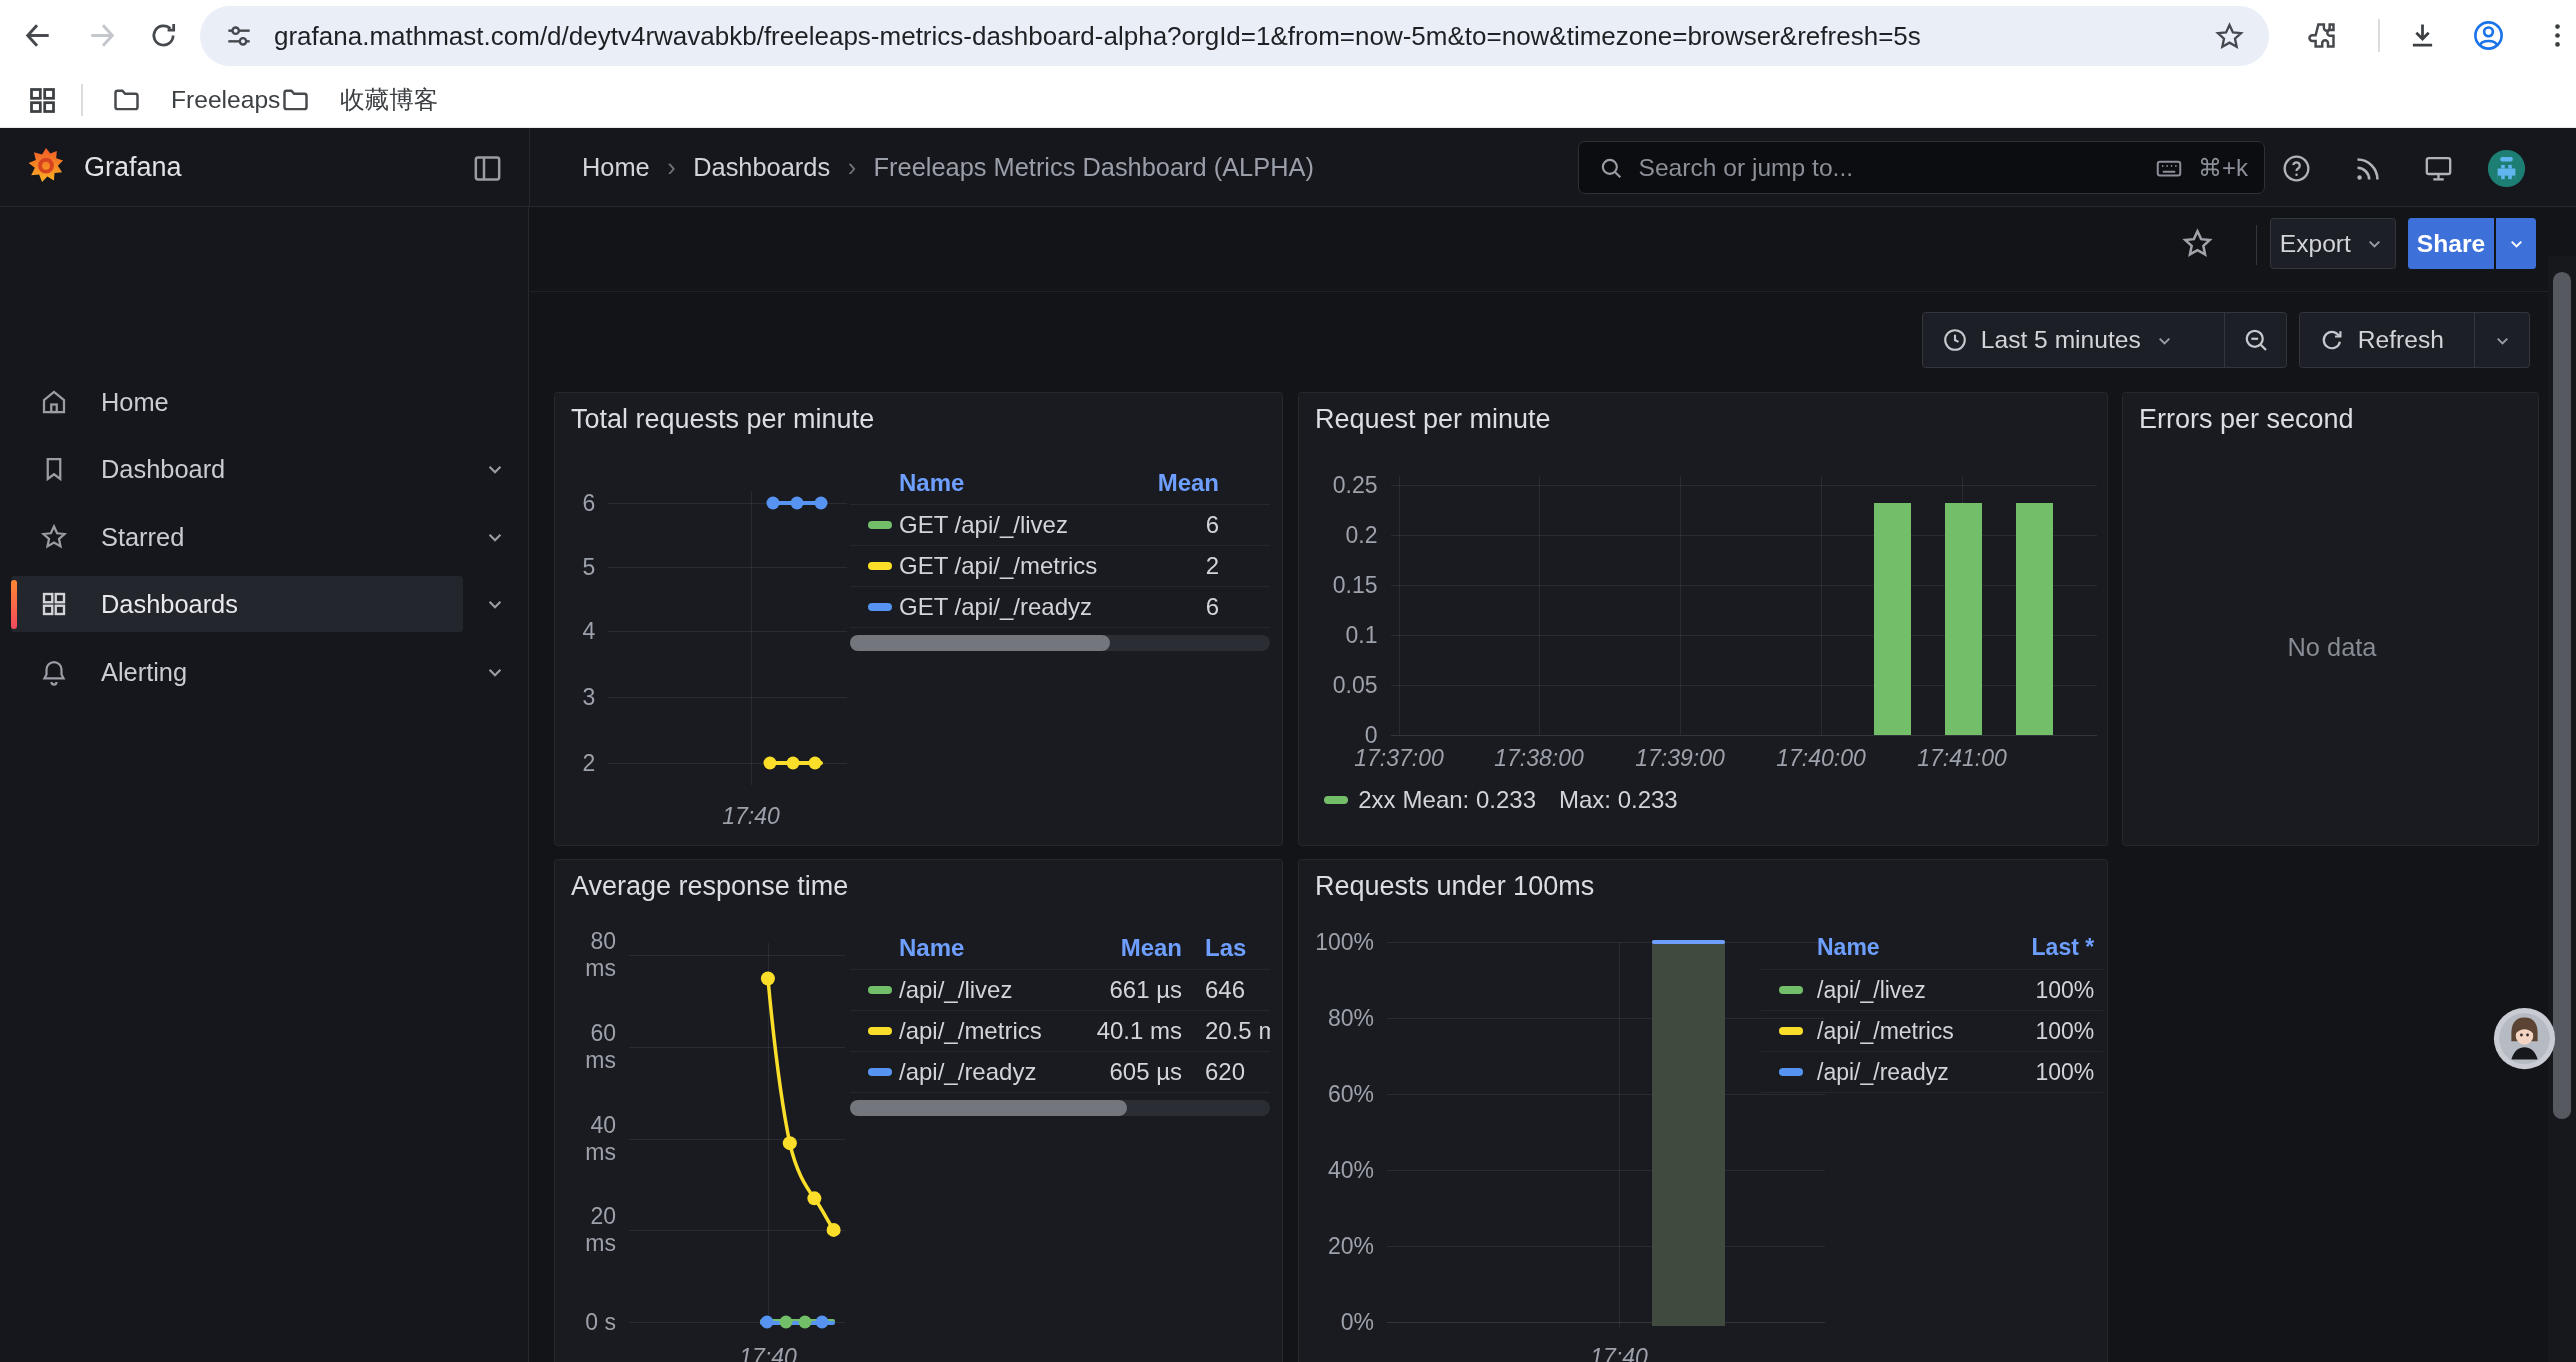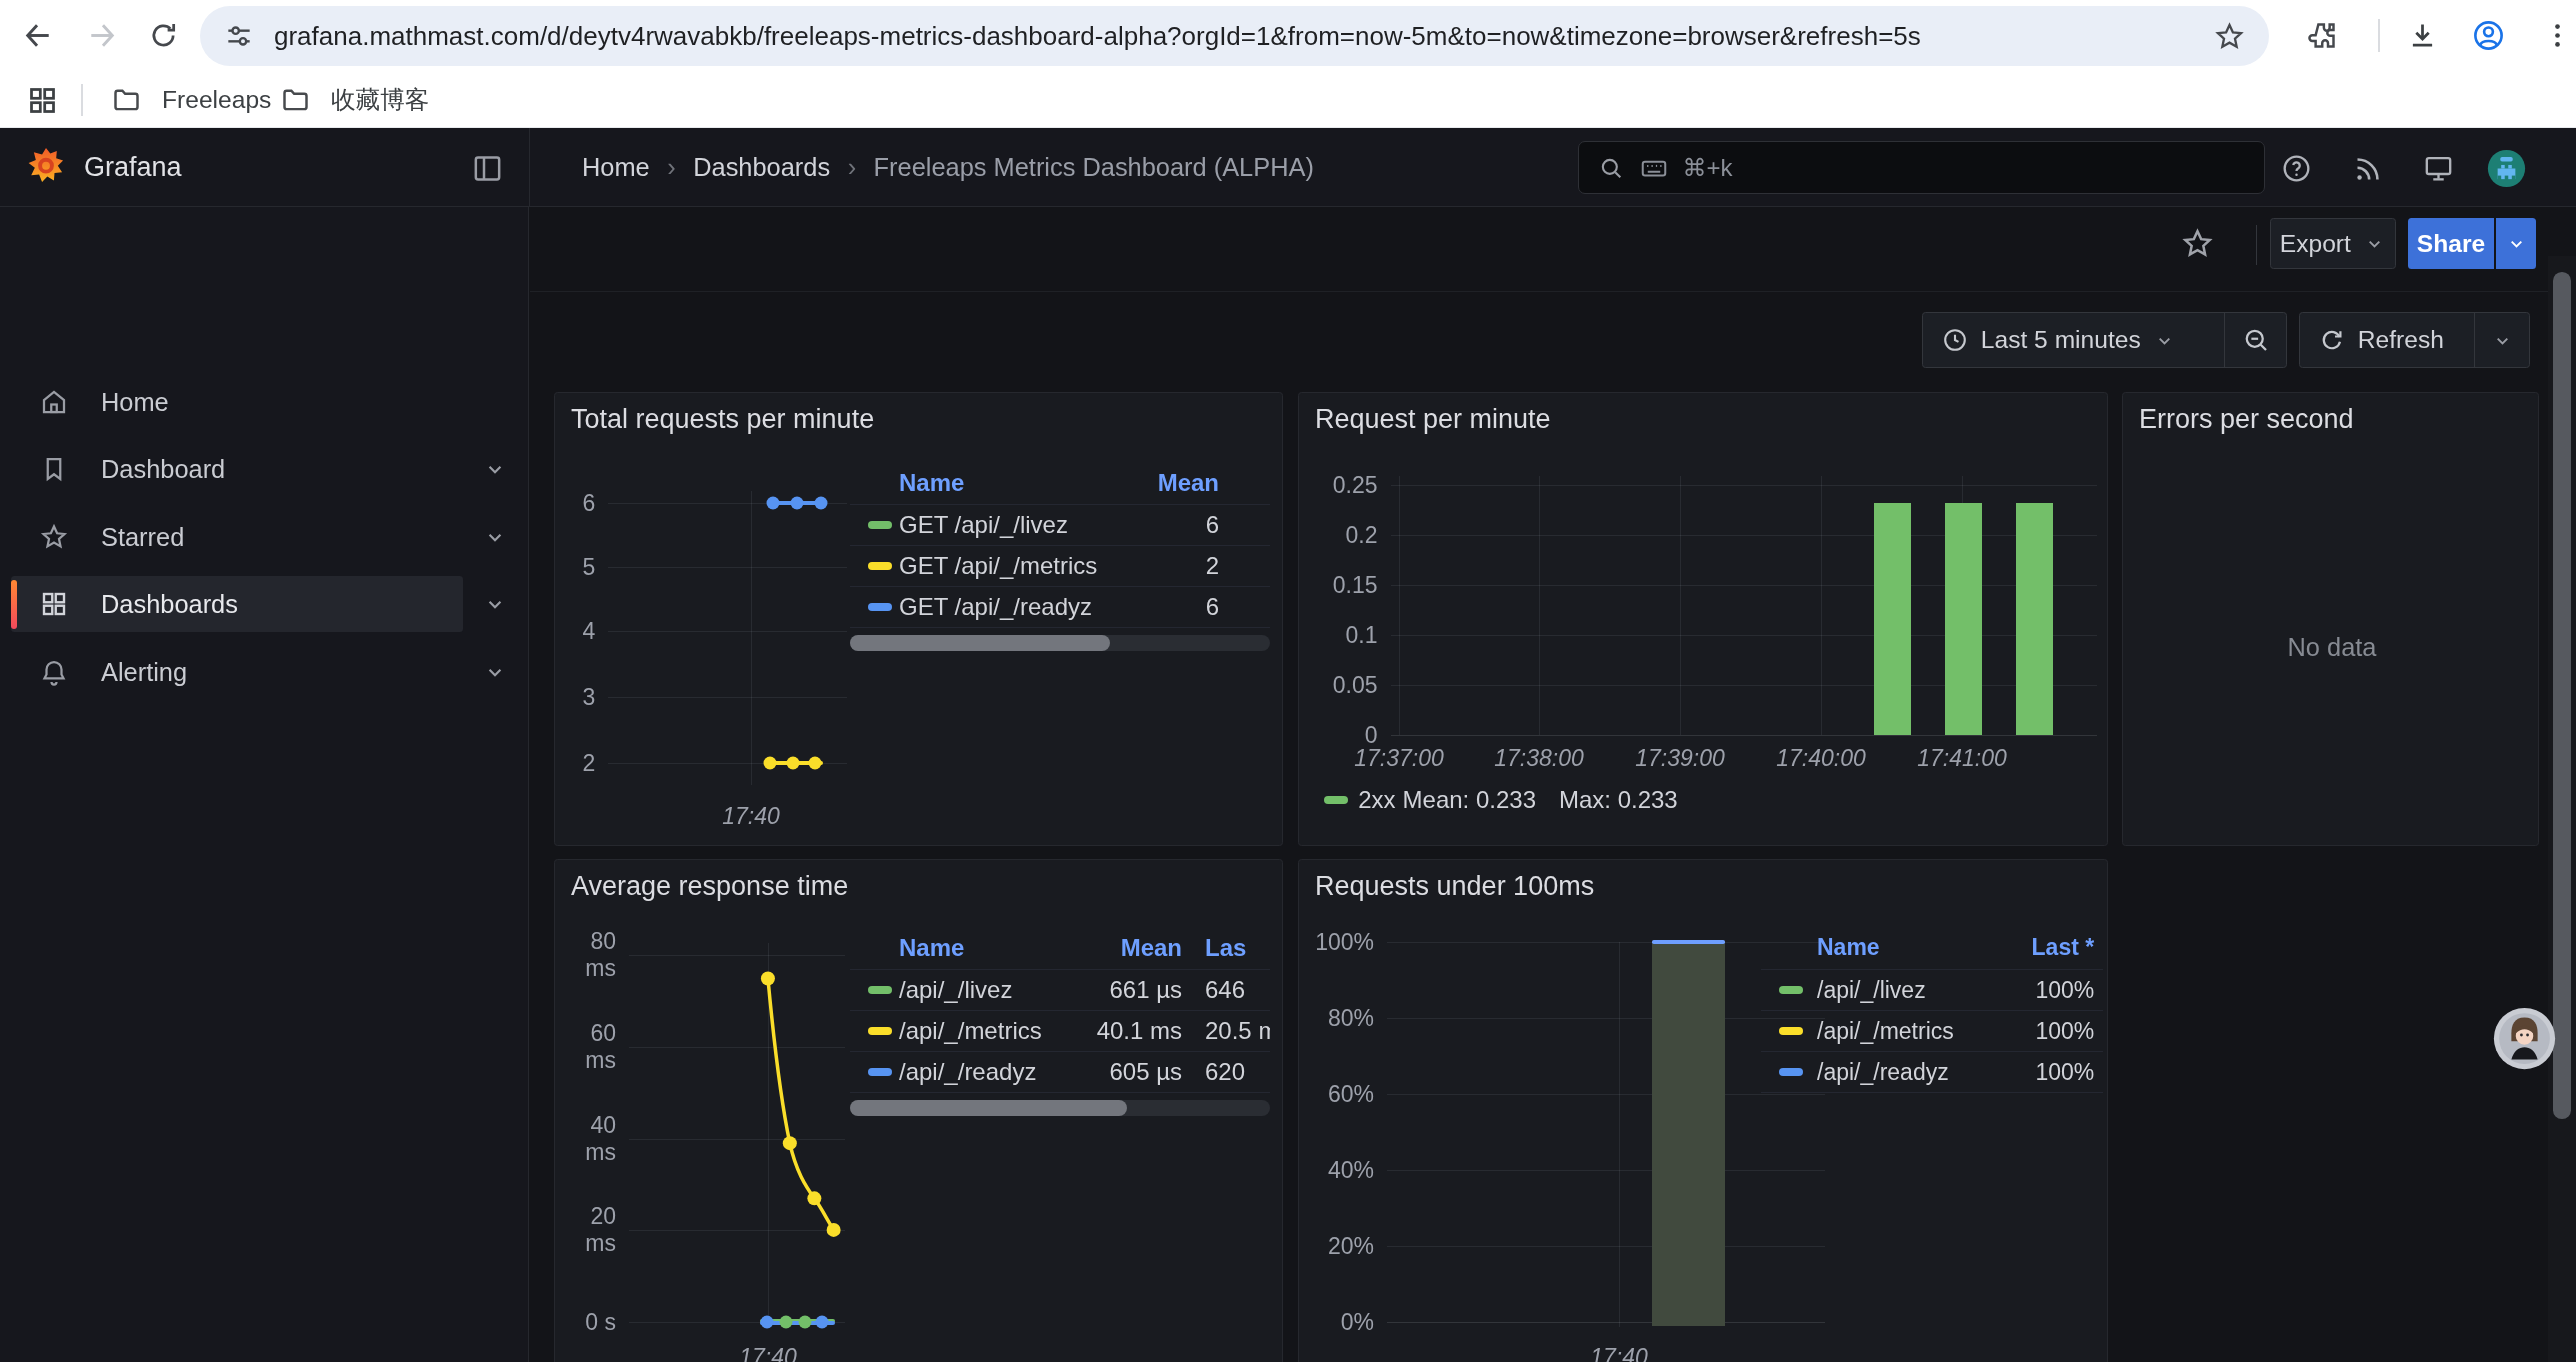--- a/index.html
+++ b/index.html
@@ -6,21 +6,21 @@
   html,body { width:2576px; height:1363px; overflow:hidden; background:#131418;
     font-family:"Liberation Sans","DejaVu Sans",sans-serif; }
   .abs { position:absolute; }
   svg { display:block; }
 
   
   #chrome { position:absolute; left:0; top:0; width:2576px; height:72px; background:#ffffff; }
   #bookmarks { position:absolute; left:0; top:72px; width:2576px; height:56px; background:#ffffff; border-bottom:0.9px solid #e8eaed; }
   #urlpill { position:absolute; left:200px; top:6.1px; width:2069px; height:60px; border-radius:30px; background:#e9eef7; display:flex; align-items:center; }
   #urltext { font-size:26px; color:#1f2023; white-space:nowrap; overflow:hidden; flex:1; }
-  .bm-chip { display:flex; align-items:center; gap:19px; color:#3c4043; font-size:24.6px; }
+  .bm-chip { display:flex; align-items:center; gap:28px; color:#3c4043; font-size:24.6px; }
 
   
   #app { position:absolute; left:0; top:128px; width:2576px; height:1235px; background:#131418; }
   #gheader { position:absolute; left:0; top:0; width:2576px; height:79px; background:#16171d; border-bottom:0.9px solid #26282e; }
   #sidebar { position:absolute; left:0; top:79px; width:529px; height:1156px; background:#16171d; border-right:0.9px solid #26282e; }
   #gheader .vsep { position:absolute; left:529px; top:0; width:0.9px; height:79px; background:#26282e; }
   .crumb { font-size:25.4px; color:#d2d4da; }
   .crumb.current { color:#9a9ea8; }
   .crumb-sep { font-size:25.4px; color:#70737a; }
   #searchbox { position:absolute; left:1578px; top:13px; width:687px; height:53px; background:#0c0d10; border:1.3px solid #2e3036; border-radius:7px; display:flex; align-items:center; padding:0 16px 0 17.5px; gap:14px; }
@@ -196,20 +196,21 @@
       <span class="crumb current">Freeleaps Metrics Dashboard (ALPHA)</span>
     </div>
 
     <div id="searchbox">
       <span>
           <svg width="28" height="28" viewBox="0 0 24 24" fill="none" stroke="#9a9da5" stroke-width="1.8">
             <circle cx="11" cy="11" r="6"></circle>
             <line x1="15.6" y1="15.6" x2="20" y2="20"></line>
           </svg>
         </span>
+      <span class="ph">Search or jump to...</span>
       <span>
           <svg width="30" height="30" viewBox="0 0 24 24" fill="none" stroke="#8b8f98" stroke-width="1.6">
             <rect x="3" y="7" width="18" height="11" rx="1.8"></rect>
             <line x1="7" y1="15" x2="17" y2="15"></line>
             <line x1="6.5" y1="10.3" x2="7.5" y2="10.3"></line>
             <line x1="10" y1="10.3" x2="11" y2="10.3"></line>
             <line x1="13.5" y1="10.3" x2="14.5" y2="10.3"></line>
             <line x1="17" y1="10.3" x2="18" y2="10.3"></line>
           </svg>
         </span>

